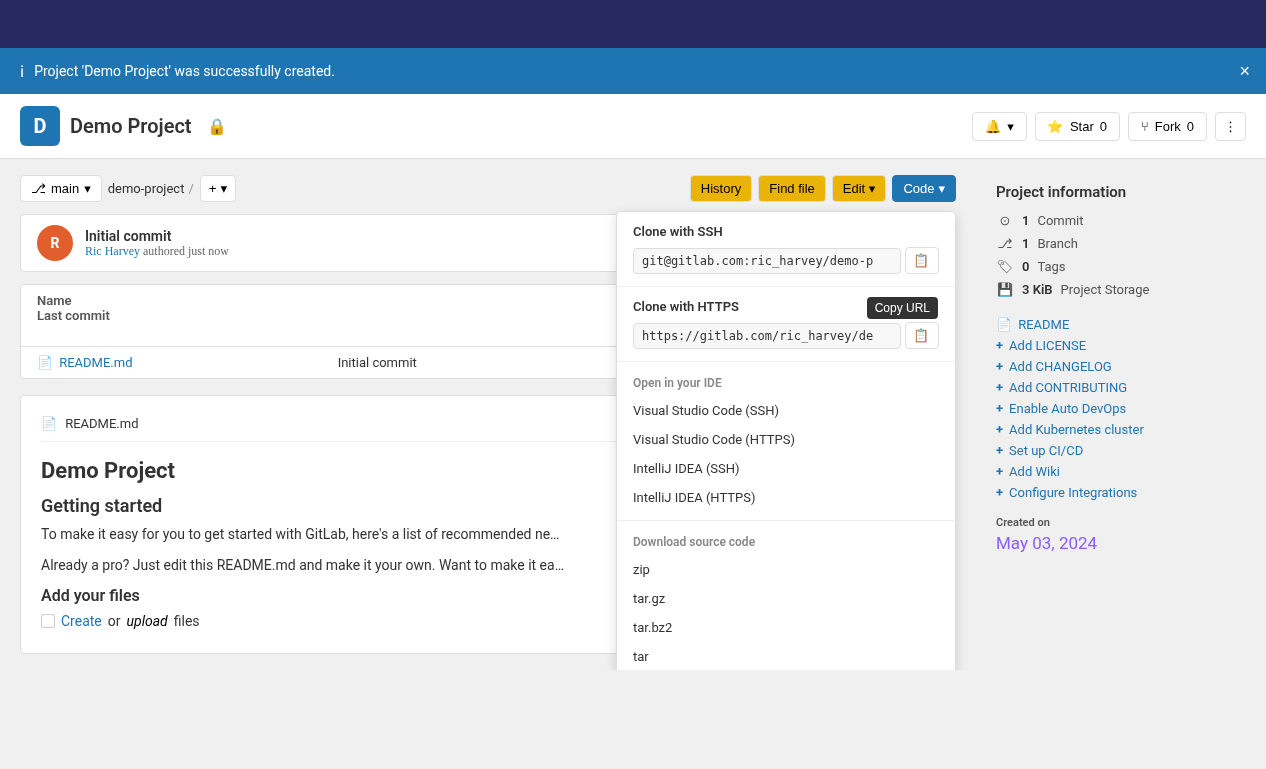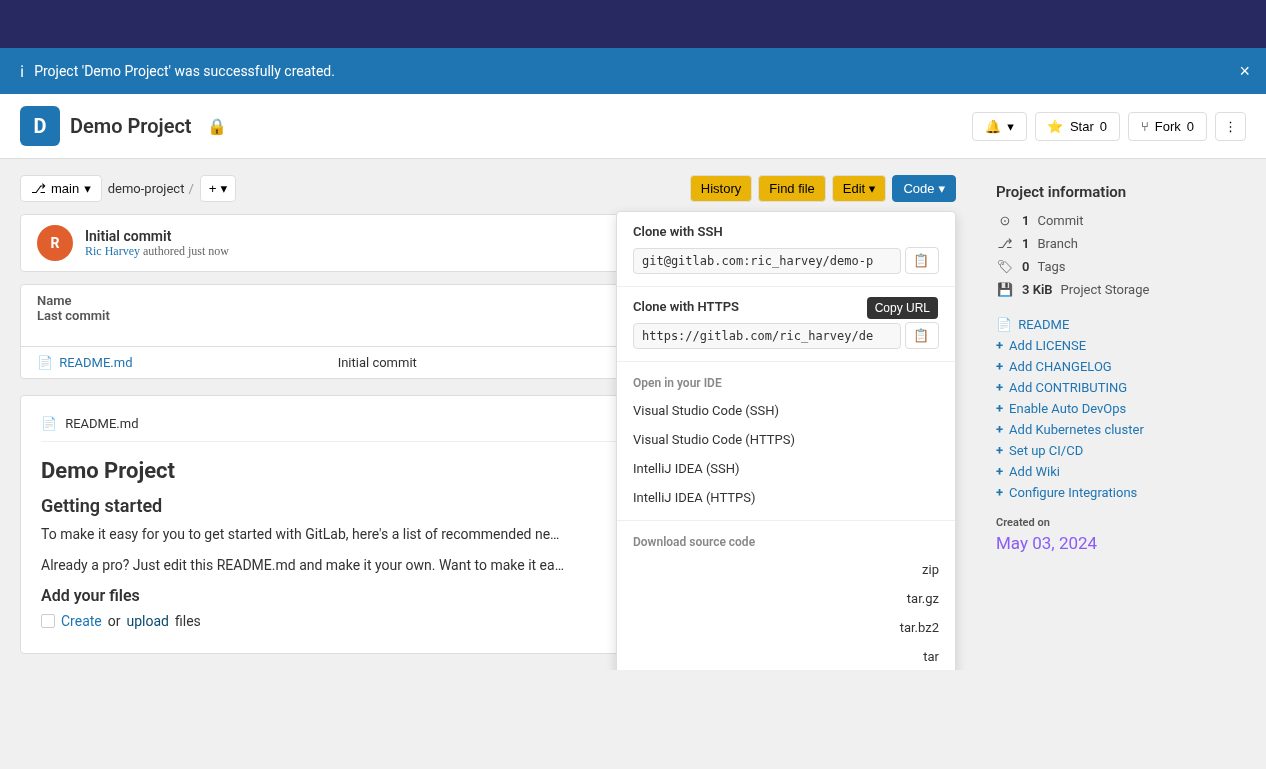--- a/index.html
+++ b/index.html
@@ -180,21 +180,21 @@
       transform: translateY(-100%);
     }
     .clone-menu-section { padding: 8px 0; border-bottom: 1px solid #eee; }
     .clone-menu-section-label { padding: 6px 16px; font-size: 12px; color: #888; font-weight: 600; }
     .clone-menu-item {
       padding: 7px 16px; font-size: 13px; color: #333; cursor: pointer;
     }
     .clone-download-section { padding: 8px 0; }
     .clone-download-label { padding: 6px 16px; font-size: 12px; color: #888; font-weight: 600; }
     .clone-download-item {
-      padding: 7px 16px; font-size: 13px; color: #333; cursor: pointer; text-align: right;
+      padding: 7px 16px; font-size: 13px; color: #333; cursor: pointer;
     }
   </style>
 </head>
 <body>
 
 <div class="top-bar"></div>
 
 <div class="alert-banner">
   <span class="alert-icon">ℹ</span>
   <span>Project 'Demo Project' was successfully created.</span>
@@ -338,21 +338,21 @@
       </div>
       <h1 class="readme-h1">Demo Project</h1>
       <h2 class="readme-h2">Getting started</h2>
       <p class="readme-p">To make it easy for you to get started with GitLab, here's a list of recommended ne…</p>
       <p class="readme-p">Already a pro? Just edit this README.md and make it your own. Want to make it ea…</p>
       <h3 class="readme-h3">Add your files</h3>
       <div class="readme-row">
         <span class="checkbox"></span>
         <span style="color:#1f75b2;cursor:pointer;">Create</span>
         <span> or </span>
-        <span style="color:#0c4a6e;cursor:pointer;">upload</span>
+        <span style="color:#000000;cursor:pointer;font-style:italic;">upload</span>
         <span> files</span>
       </div>
     </div>
   </div>
 
   <div class="right-sidebar">
     <div class="sidebar-section-title">Project information</div>
     <div class="sidebar-stats">
       <div class="stat-row">
         <span class="stat-icon">⊙</span>

